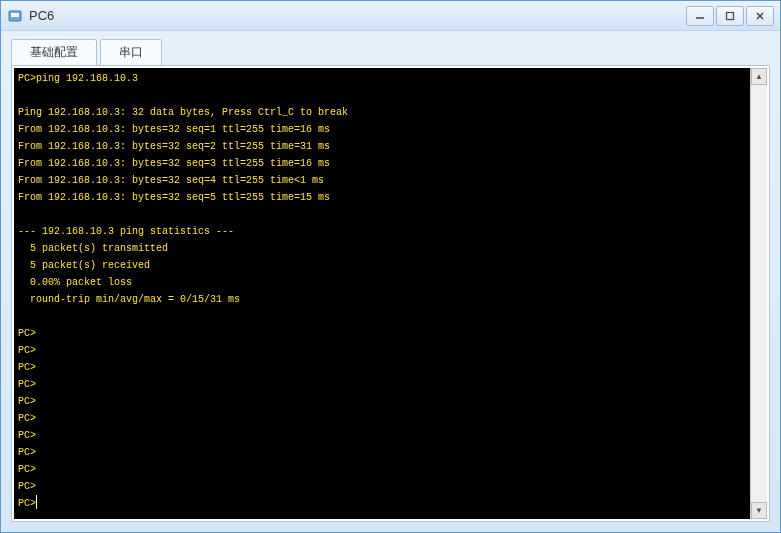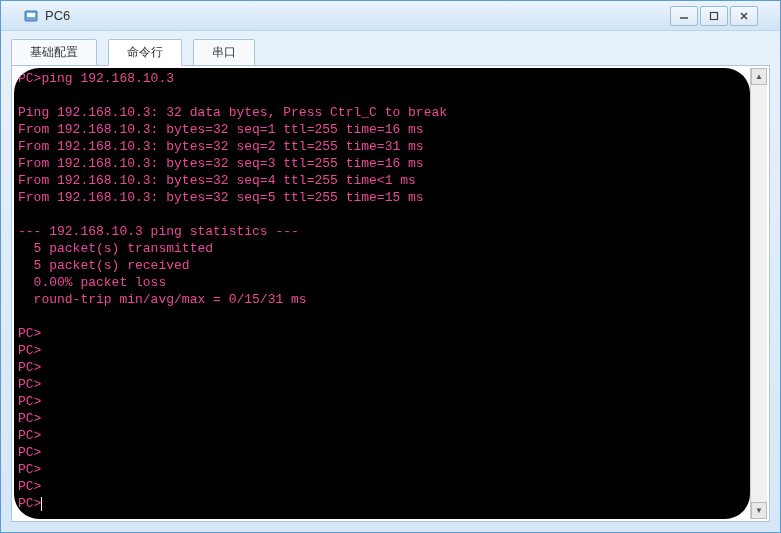--- a/index.html
+++ b/index.html
@@ -16,21 +16,21 @@
       border: 1px solid #5a9bd5;
       background: linear-gradient(to bottom, #e8f1fb 0%, #d6e7f7 100%);
       display: flex;
       flex-direction: column;
     }
     .titlebar {
       height: 30px;
       background: linear-gradient(to bottom, #eaf3fc 0%, #d0e4f7 100%);
       display: flex;
       align-items: center;
-      padding: 0 22px;
+      padding: 0 6px;
       border-bottom: 1px solid #b8d4ee;
     }
     .title-icon {
       width: 16px;
       height: 16px;
       margin-right: 6px;
       display: flex;
       align-items: center;
       justify-content: center;
     }
@@ -58,21 +58,21 @@
       margin-left: 2px;
     }
     .content {
       flex: 1;
       padding: 8px 10px 10px 10px;
       display: flex;
       flex-direction: column;
     }
     .tabs {
       display: flex;
-      gap: 12px;
+      gap: 4px;
       margin-bottom: 0;
     }
     .tab {
       border: 1px solid #b0c4d8;
       background: #f8fbfe;
       padding: 4px 18px;
       font-size: 12px;
       color: #333;
       cursor: pointer;
       border-bottom: 1px solid #b0c4d8;
@@ -90,29 +90,28 @@
       flex: 1;
       border: 1px solid #b0c4d8;
       background: #fff;
       padding: 2px;
       display: flex;
       margin-top: -1px;
     }
     .terminal {
       flex: 1;
       background: #000;
-      color: #ec4899;
+      color: #fde047;
       font-family: "Courier New", monospace;
-      font-size: 13px;
+      font-size: 10px;
       line-height: 17px;
       padding: 2px 4px;
       white-space: pre;
       overflow: hidden;
       position: relative;
-      border-radius: 25px;
     }
     .scrollbar {
       width: 17px;
       background: #f0f0f0;
       border-left: 1px solid #ccc;
       position: relative;
     }
     .scroll-arrow {
       width: 100%;
       height: 17px;
@@ -175,21 +174,20 @@
             <line x1="8" y1="2" x2="2" y2="8" stroke="#444" stroke-width="1.5"></line>
           </svg>
       </div>
     </div>
   </div>
 
   <div class="content">
 
     <div class="tabs">
       <div class="tab">基础配置</div>
-      <div class="tab active">命令行</div>
       <div class="tab">串口</div>
     </div>
 
     <div class="terminal-wrap">
       <div class="terminal" id="terminal">PC&gt;ping 192.168.10.3
 
 Ping 192.168.10.3: 32 data bytes, Press Ctrl_C to break
 From 192.168.10.3: bytes=32 seq=1 ttl=255 time=16 ms
 From 192.168.10.3: bytes=32 seq=2 ttl=255 time=31 ms
 From 192.168.10.3: bytes=32 seq=3 ttl=255 time=16 ms

